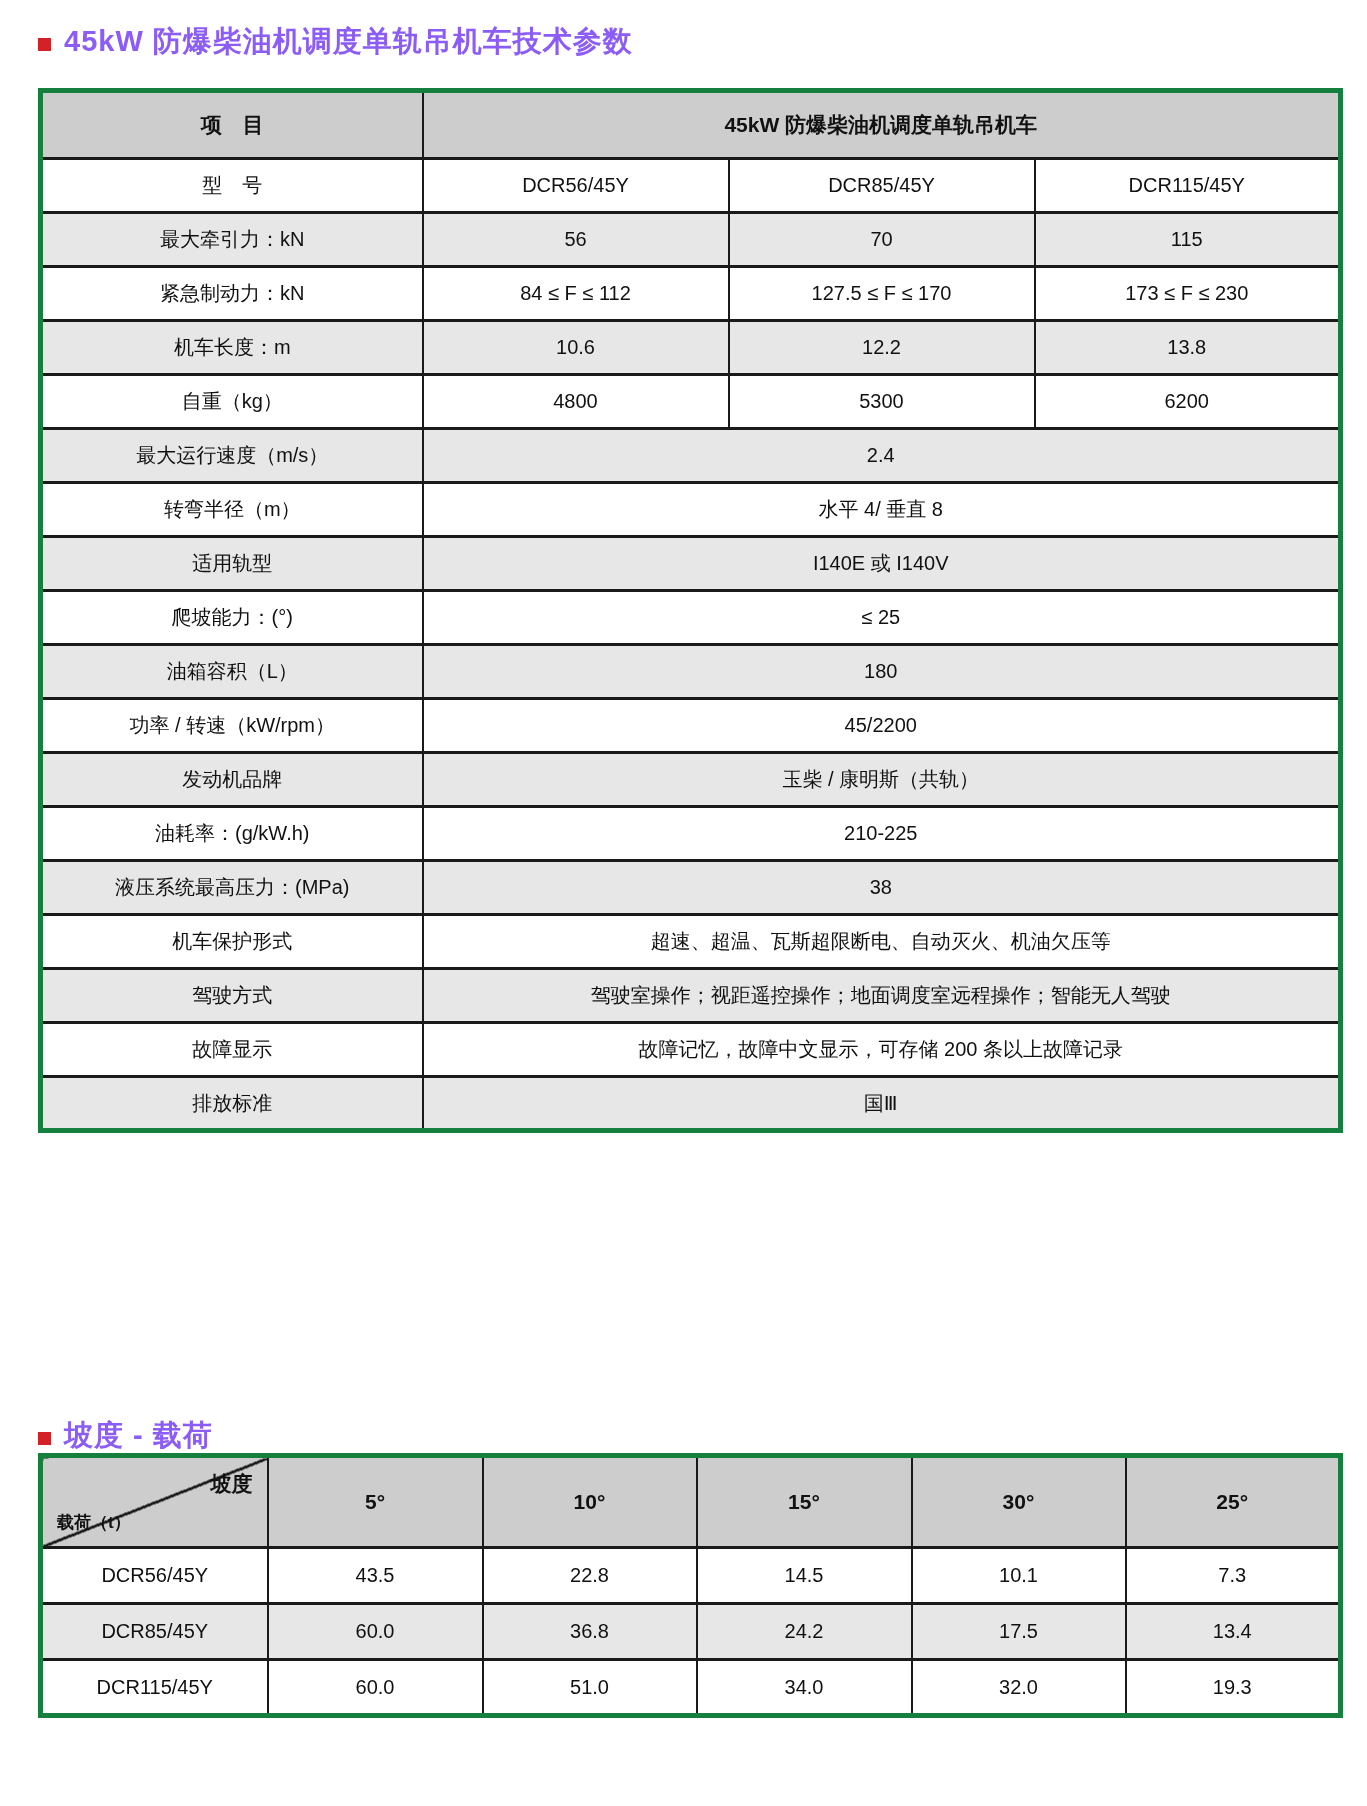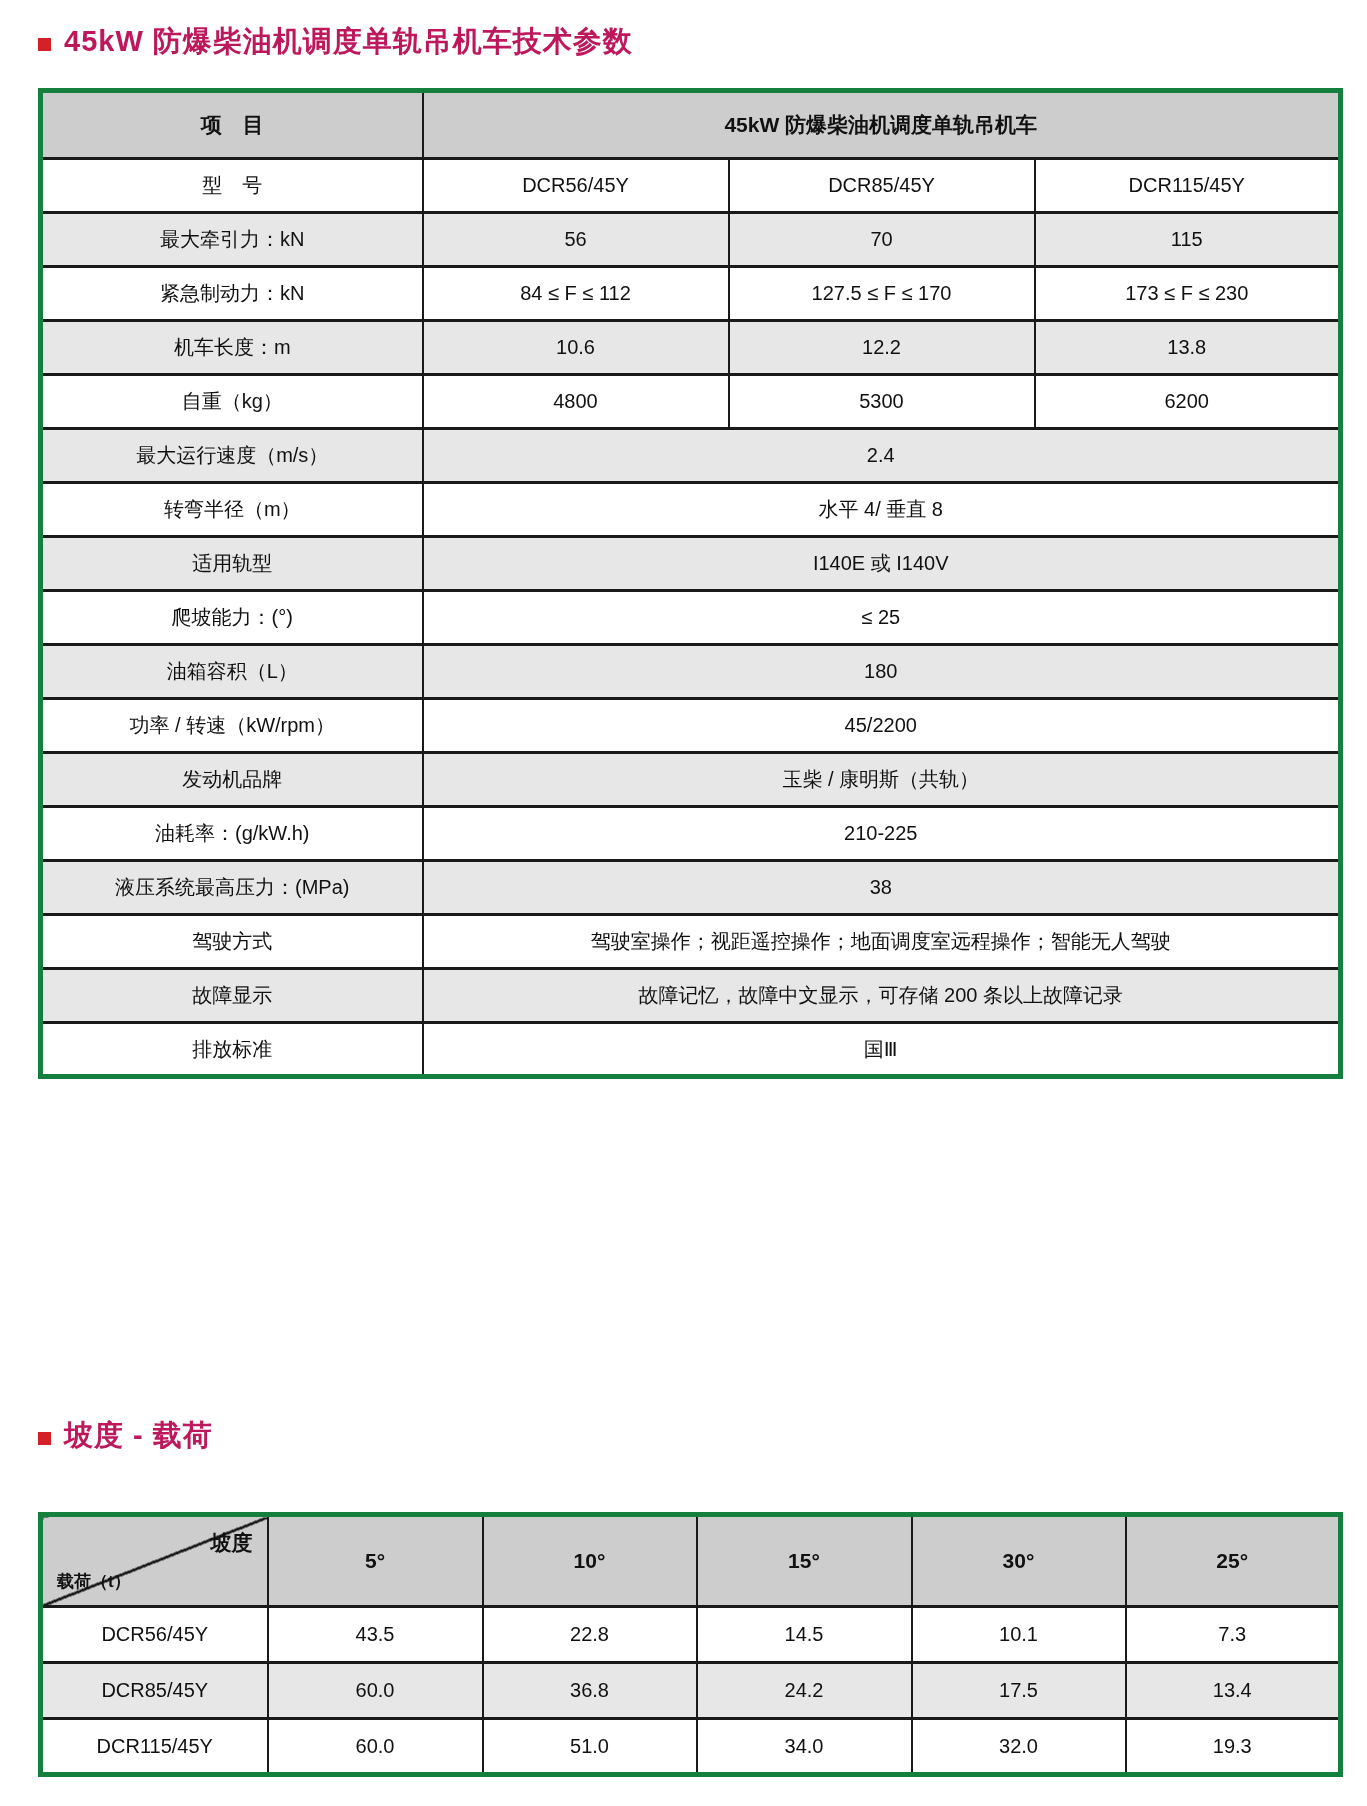--- a/index.html
+++ b/index.html
@@ -12,21 +12,21 @@
     color: #111111;
   }
 
   
   .section-title {
     position: absolute;
     left: 38px;
     display: flex;
     align-items: center;
     gap: 13px;
-    color: #be185d;
+    color: #8b5cf6;
     font-weight: 700;
     font-size: 29px;
     letter-spacing: 1px;
     white-space: nowrap;
   }
   #title1 { top: 22px; }
   #title2 { top: 1416px; }
   .bullet {
     display: inline-block;
     width: 13px;
@@ -59,21 +59,21 @@
   }
   thead th { background: #cdcdcd; font-weight: 700; font-size: 21px; }
   tbody tr:nth-child(even) td { background: #e7e7e7; }
 
   
   #spec-table { top: 88px; }
   #spec-table thead tr { height: 68px; }
   #spec-table tbody tr { height: 54px; }
 
   
-  #slope-table { top: 1512px; }
+  #slope-table { top: 1453px; }
   #slope-table thead tr { height: 92px; }
   #slope-table tbody tr { height: 56px; }
 
   .diag {
     position: relative;
     padding: 0;
     background-color: #cdcdcd;
     background-image: linear-gradient(to bottom right,
       transparent calc(50% - 1.4px),
       #1a1a1a calc(50% - 1.4px),
@@ -165,20 +165,24 @@
           <td>发动机品牌</td>
           <td colspan="3">玉柴 / 康明斯（共轨）</td>
         </tr>
         <tr>
           <td>油耗率：(g/kW.h)</td>
           <td colspan="3">210-225</td>
         </tr>
         <tr>
           <td>液压系统最高压力：(MPa)</td>
           <td colspan="3">38</td>
+        </tr>
+        <tr>
+          <td>机车保护形式</td>
+          <td colspan="3">超速、超温、瓦斯超限断电、自动灭火、机油欠压等</td>
         </tr>
         <tr>
           <td>驾驶方式</td>
           <td colspan="3">驾驶室操作；视距遥控操作；地面调度室远程操作；智能无人驾驶</td>
         </tr>
         <tr>
           <td>故障显示</td>
           <td colspan="3">故障记忆，故障中文显示，可存储 200 条以上故障记录</td>
         </tr>
         <tr>

